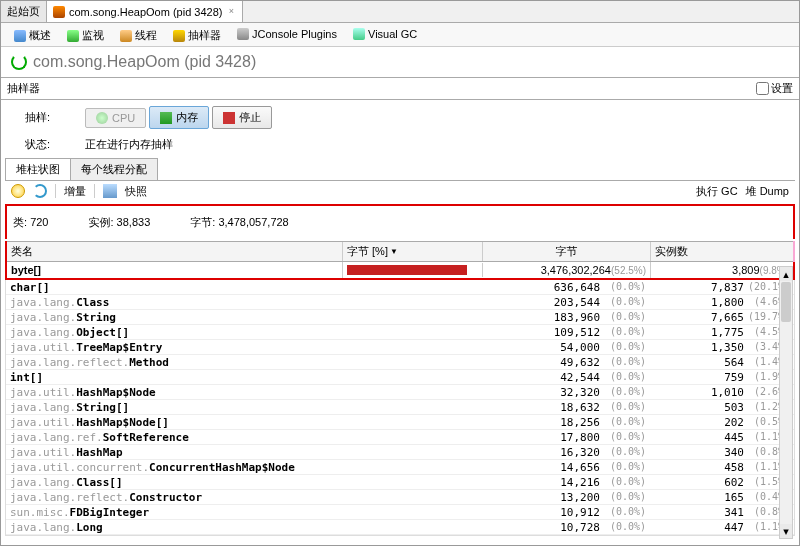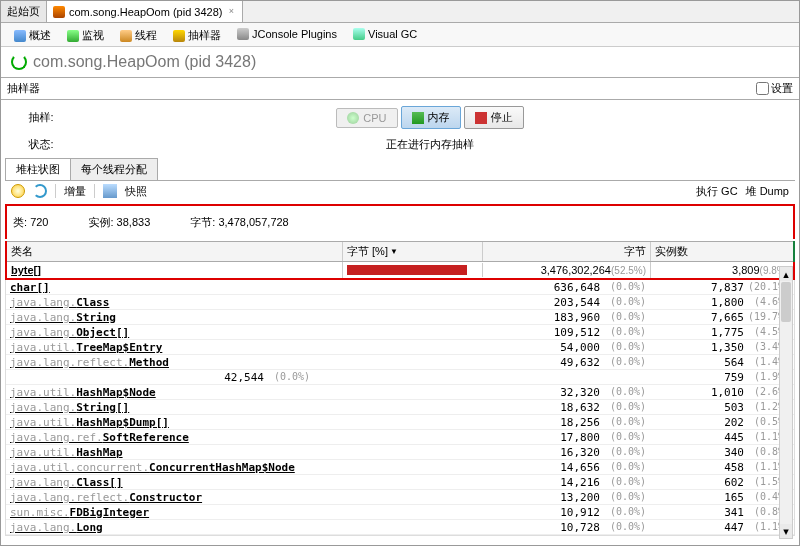--- a/index.html
+++ b/index.html
@@ -10,49 +10,49 @@
   .tab-close { width: 10px; height: 10px; display: inline-block; text-align: center; line-height: 8px; color: #888; font-size: 9px; }
   .java-icon { display: inline-block; width: 12px; height: 12px; background: linear-gradient(#f80, #a40); border-radius: 2px; }
   .toolbar-icons { display: flex; gap: 6px; padding: 3px 8px; border-bottom: 1px solid #ccc; background: #f8f8f8; align-items: flex-start; height: 24px; }
   .tb-btn { display: flex; align-items: center; gap: 3px; padding: 1px 4px; border: 1px solid transparent; border-radius: 2px; cursor: pointer; }
   .tb-icon { width: 12px; height: 12px; display: inline-block; }
   .title-row { display: flex; align-items: center; gap: 6px; padding: 6px 10px; }
   .title-row .refresh { width: 16px; height: 16px; border: 2px solid #0a0; border-radius: 50%; position: relative; display: inline-block; border-top-color: transparent; }
   .title-text { font-size: 16px; color: #777; }
   .sampler-bar { border-top: 1px solid #aaa; border-bottom: 1px solid #aaa; padding: 3px 6px; display: flex; justify-content: space-between; align-items: center; }
   .settings-check { display: flex; align-items: center; gap: 2px; }
-  .controls { padding: 6px 10px; display: grid; grid-template-columns: 60px auto; row-gap: 8px; align-items: center; text-align: center; }
+  .controls { padding: 6px 24px; display: grid; grid-template-columns: 60px auto; row-gap: 8px; align-items: center; }
   .btn { display: inline-flex; align-items: center; gap: 4px; border: 1px solid #999; padding: 3px 10px; background: linear-gradient(#fafafa,#e8e8e8); border-radius: 2px; cursor: pointer; font-size: 11px; }
   .btn.disabled { color: #999; border-color: #bbb; background: #f0f0f0; cursor: default; }
   .btn.active { border-color: #6aa6d8; background: linear-gradient(#dceaf7,#bcd6ee); }
   .btn-ico { width: 12px; height: 12px; display: inline-block; }
   .subtabs { display: flex; border-bottom: 1px solid #aaa; margin: 0 4px; }
   .subtab { padding: 3px 10px; border: 1px solid #aaa; border-bottom: none; margin-right: -1px; background: #eee; cursor: pointer; }
   .subtab.active { background: #fff; }
   .small-toolbar { display: flex; justify-content: space-between; align-items: center; padding: 3px 6px; margin: 0 4px; }
   .small-left, .small-right { display: flex; align-items: flex-start; gap: 8px; }
   .sm-ico { width: 14px; height: 14px; display: inline-block; }
   .summary-row { margin: 2px 4px; padding: 9px 6px; border: 2px solid #d00; border-bottom: none; display: flex; gap: 40px; }
   .summary-row b { font-weight: normal; }
-  .table-wrap { margin: 0 4px; border-left: 2px solid #d00; border-right: 2px solid #15803d; }
+  .table-wrap { margin: 0 4px; border-left: 2px solid #d00; border-right: 2px solid #f9a8d4; }
   .table-head { display: flex; border-top: 1px solid #aaa; border-bottom: 1px solid #aaa; background: #f4f4f4; }
   .col1 { flex: 0 0 336px; padding: 2px 4px; border-right: 1px solid #ccc; }
   .col2 { flex: 0 0 140px; padding: 2px 4px; border-right: 1px solid #ccc; display: flex; align-items: center; gap: 2px; }
   .col3 { flex: 0 0 168px; padding: 2px 4px; border-right: 1px solid #ccc; text-align: right; }
   .col4 { flex: 1; padding: 2px 4px; text-align: right; }
   .hl-row { display: flex; border: 2px solid #d00; border-top: none; margin: 0 4px; align-items: center; height: 18px; }
   .data-rows { margin: 0 4px; border: 1px solid #ddd; border-top: none; max-height: 260px; overflow: hidden; }
   .row { display: flex; height: 15px; align-items: center; border-bottom: 1px solid #eee; font-family: "SimSun", monospace; font-size: 11px; }
   .row .col1 { border: none; }
   .row .col2 { border: none; }
   .row .col3 { border: none; justify-content: flex-end; display: flex; gap: 4px; }
   .row .col4 { border: none; justify-content: flex-end; display: flex; gap: 4px; }
   .pct { color: #999; font-size: 10px; width: 42px; text-align: right; }
   .bar { height: 10px; background: #c62020; }
-  .classname { white-space: nowrap; text-decoration: underline; }
+  .classname { white-space: nowrap; }
   .classname .pkg { color: #999; }
   .classname .cls { color: #000; font-weight: bold; }
   .scrollbar { position: absolute; right: 6px; top: 265px; width: 14px; bottom: 6px; background: #f0f0f0; border: 1px solid #ccc; display: flex; flex-direction: column; }
   .scroll-btn { height: 14px; display: flex; align-items: center; justify-content: center; background: #eaeaea; cursor: pointer; }
   .scroll-thumb { flex: 0 0 40px; background: #ccc; margin: 1px; border-radius: 2px; }
   .sort-arrow { font-size: 8px; }
 </style>
 </head>
 <body>
 
@@ -154,21 +154,21 @@
   <span><b>字节:</b> <span>3,478,057,728</span></span>
 </div>
 
 <div class="table-wrap">
   <div class="table-head">
     <div class="col1">类名</div>
     <div class="col2">
         <span>字节 [%]</span> 
         <span class="sort-arrow">▼</span>
       </div>
-    <div class="col3" style="text-align:right">字节</div>
+    <div class="col3" style="text-align:center">字节</div>
     <div class="col4" style="text-align:left">实例数</div>
   </div>
 </div>
 
 <div class="hl-row">
   <div class="col1 classname" id="hl-name"><span class="cls">byte[]</span></div>
   <div class="col2">
       <div class="bar" id="hl-bar" style="width: 120px;"></div>
     </div>
   <div class="col3"><span id="hl-bytes">3,476,302,264</span><span class="pct" id="hl-bytes-pct">(52.5%)</span></div>
@@ -242,20 +242,21 @@
       <div class="col3">
         <span>49,632</span>
         <span class="pct">(0.0%)</span>
       </div>
       <div class="col4">
         <span>564</span>
         <span class="pct">(1.4%)</span>
       </div>
     </div>
     <div class="row">
+      <div class="col1 classname"><span class="cls">int[]</span></div>
       <div class="col2"></div>
       <div class="col3">
         <span>42,544</span>
         <span class="pct">(0.0%)</span>
       </div>
       <div class="col4">
         <span>759</span>
         <span class="pct">(1.9%)</span>
       </div>
     </div>
@@ -277,21 +278,21 @@
       <div class="col3">
         <span>18,632</span>
         <span class="pct">(0.0%)</span>
       </div>
       <div class="col4">
         <span>503</span>
         <span class="pct">(1.2%)</span>
       </div>
     </div>
     <div class="row">
-      <div class="col1 classname"><span class="pkg">java.util.</span><span class="cls">HashMap$Dump[]</span></div>
+      <div class="col1 classname"><span class="pkg">java.util.</span><span class="cls">HashMap$Node[]</span></div>
       <div class="col2"></div>
       <div class="col3">
         <span>18,256</span>
         <span class="pct">(0.0%)</span>
       </div>
       <div class="col4">
         <span>202</span>
         <span class="pct">(0.5%)</span>
       </div>
     </div>

